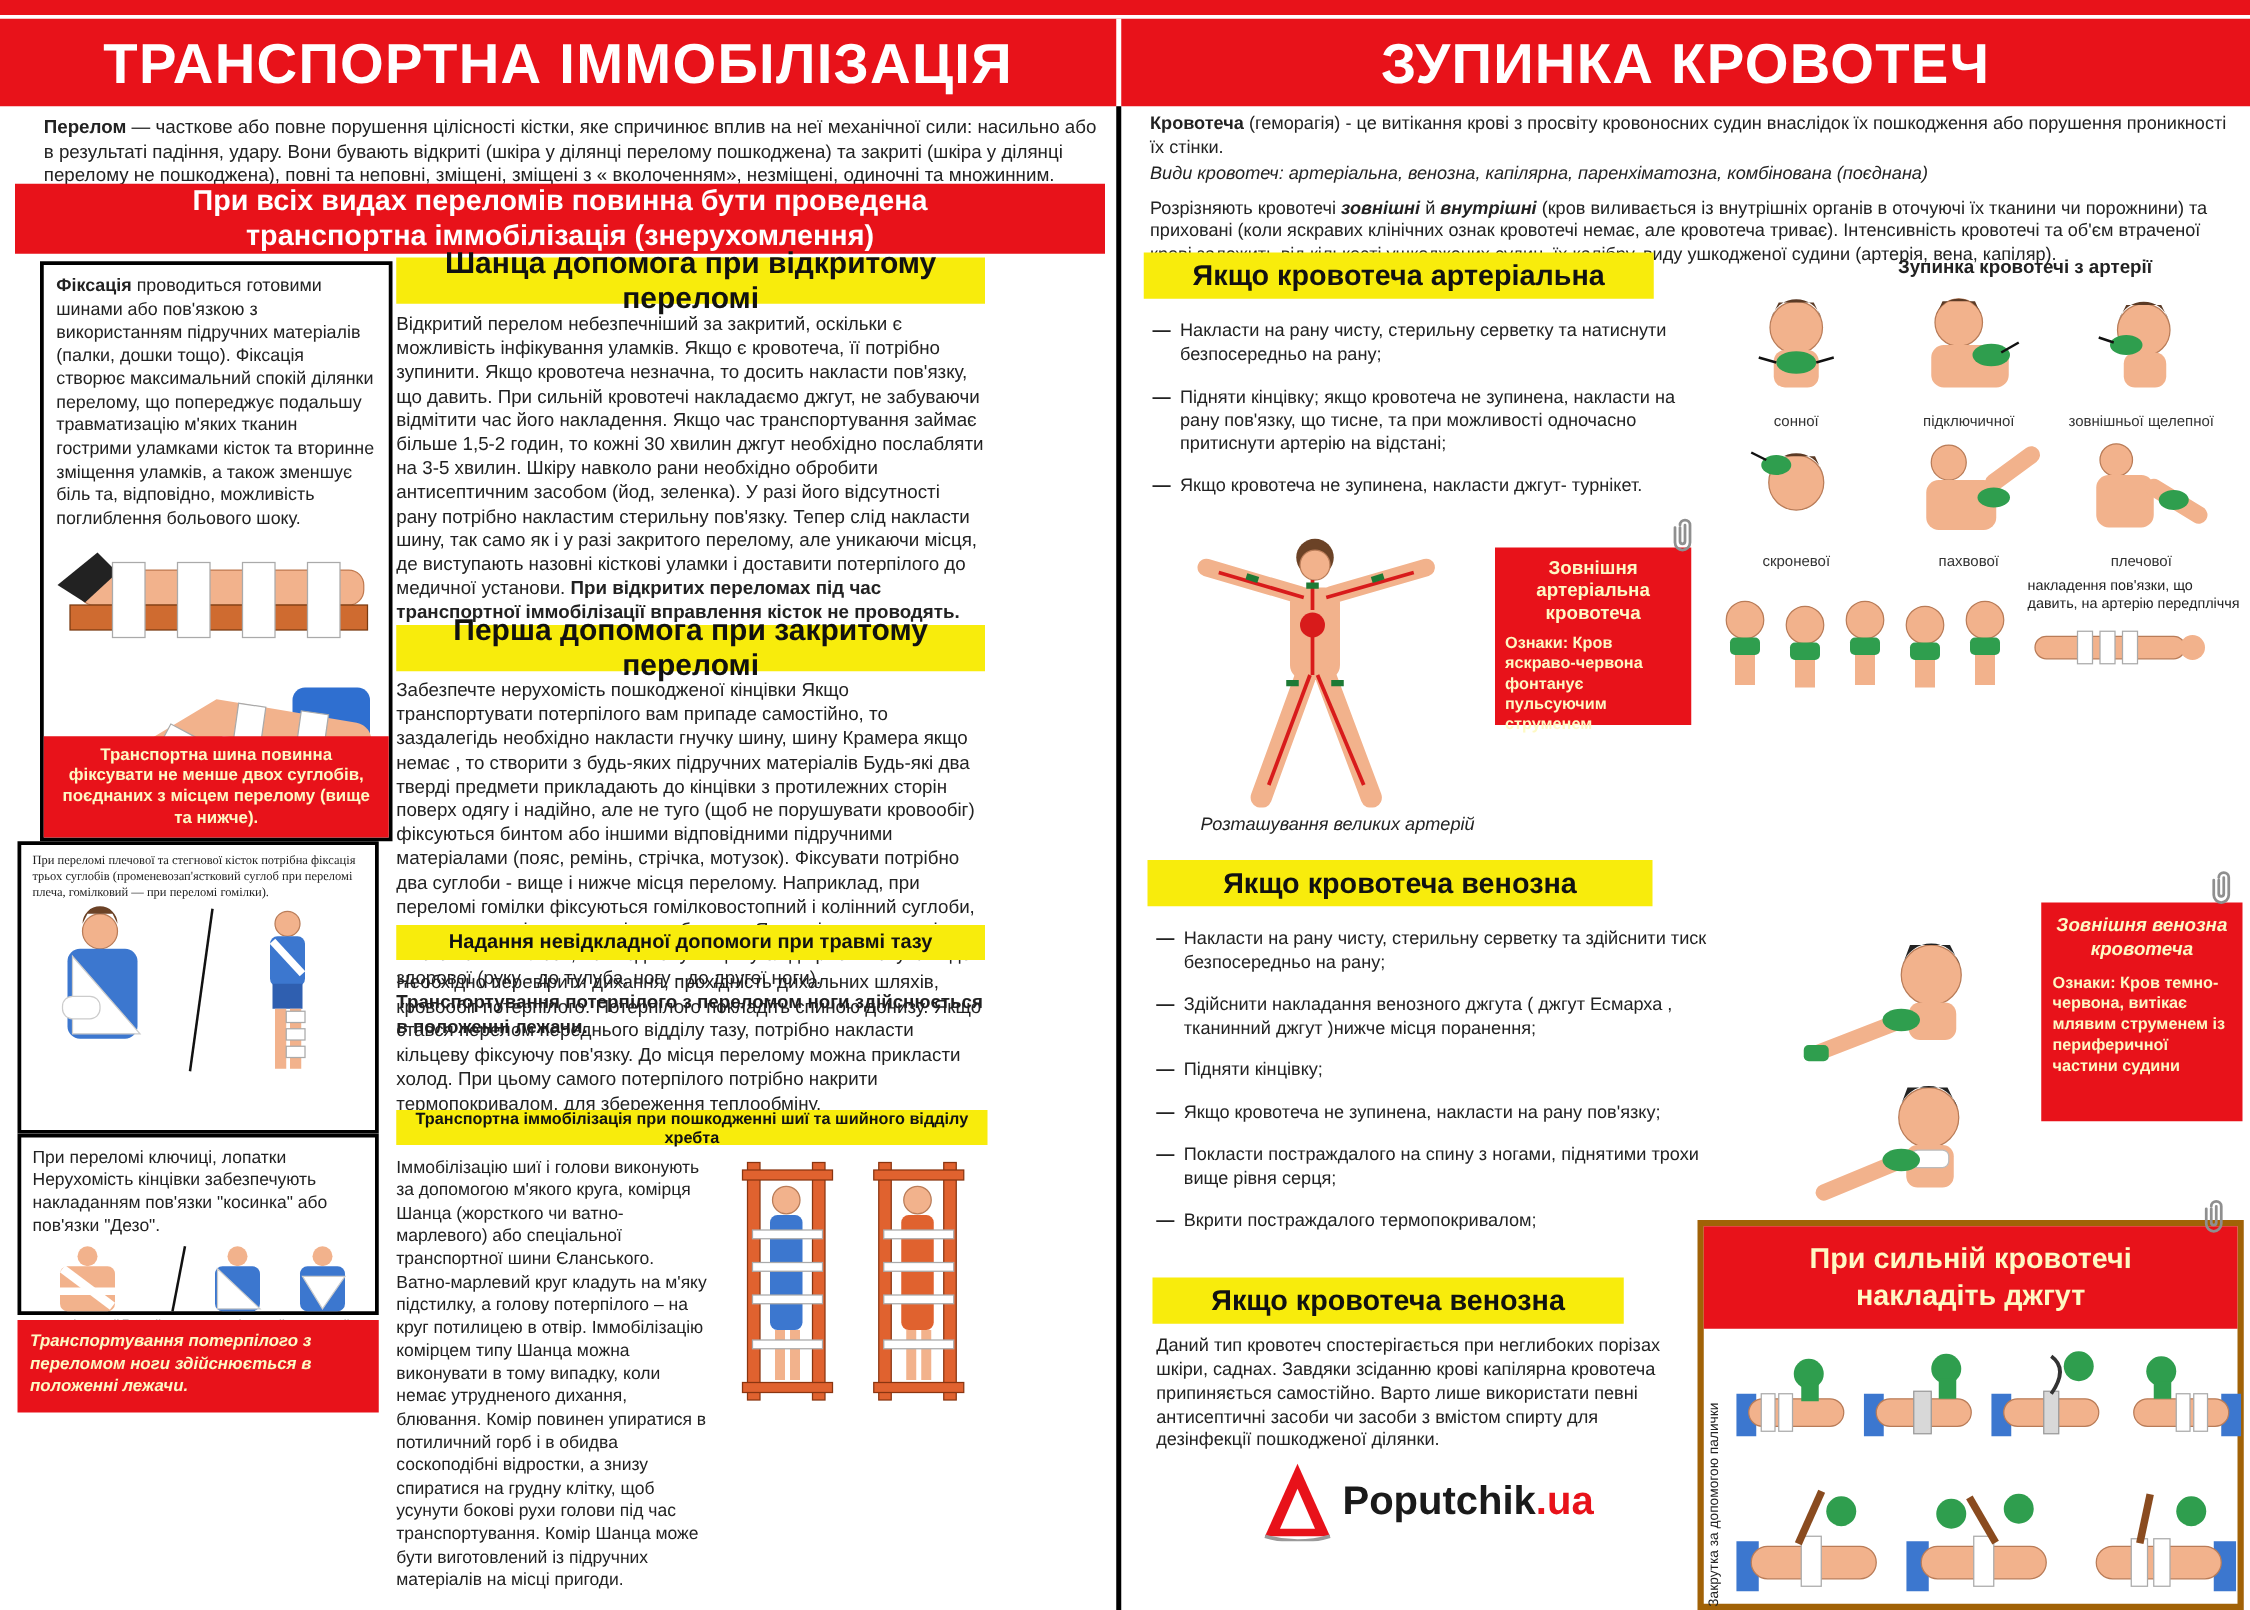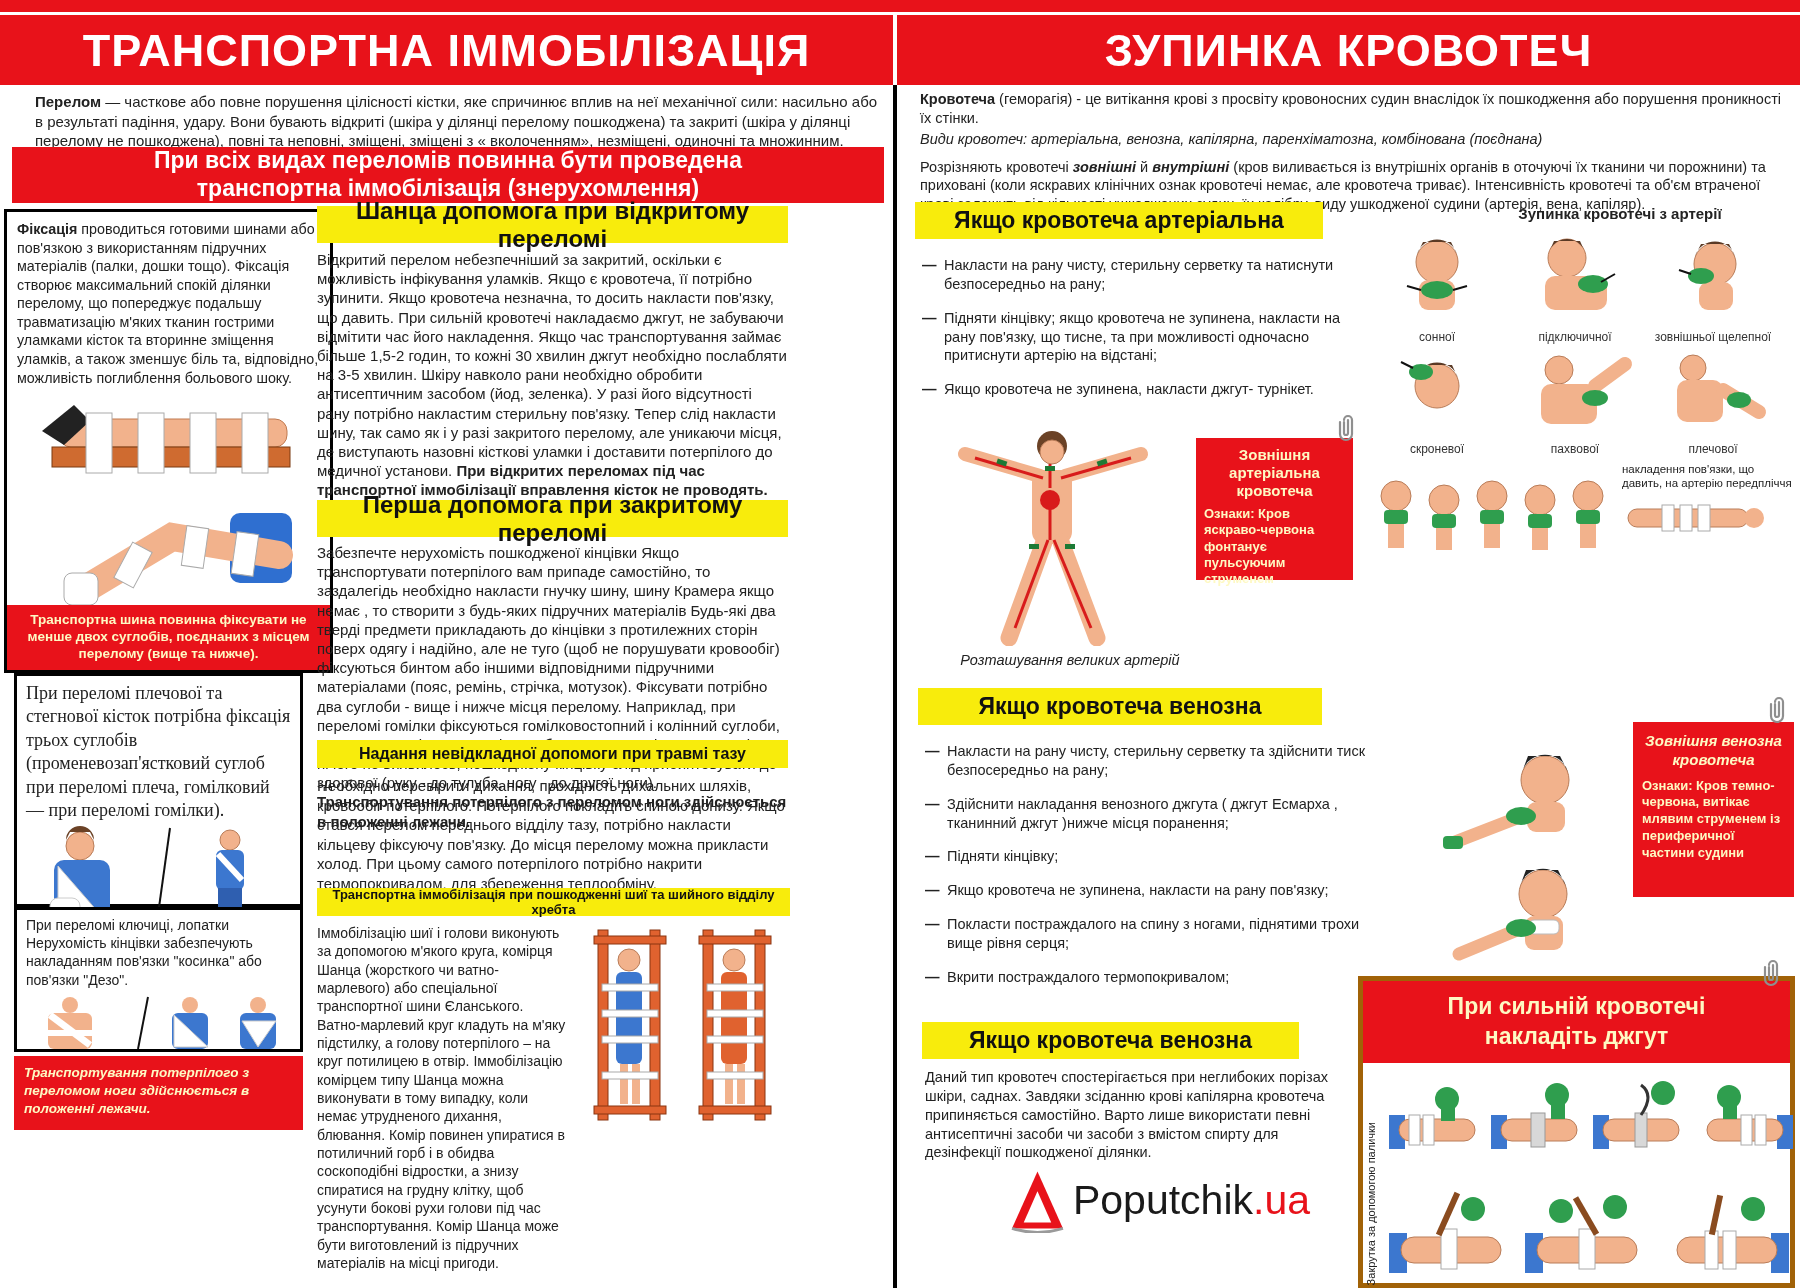--- a/index.html
+++ b/index.html
@@ -37,21 +37,21 @@
   <div class="abs" style="left:893px;top:85px;width:4px;height:1203px;background:#000;"></div>
 
   <div class="abs para" style="left:35px;top:92px;width:845px;font-size:15px;">
     <b>Перелом</b><span> — часткове або повне порушення цілісності кістки, яке спричинює вплив на неї механічної сили: насильно або в результаті падіння, удару. Вони бувають відкриті (шкіра у ділянці перелому пошкоджена) та закриті (шкіра у ділянці перелому не пошкоджена), повні та неповні, зміщені, зміщені з « вколоченням», незміщені, одиночні та множинним.</span>
   </div>
 
   <div class="abs red wt" style="left:12px;top:147px;width:872px;height:56px;display:flex;align-items:center;justify-content:center;">
     <div style="width:720px;text-align:center;font-weight:bold;font-size:23px;line-height:1.2;">При всіх видах переломів повинна бути проведена транспортна іммобілізація (знерухомлення)</div>
   </div>
 
-  <div class="abs bb" style="left:4px;top:209px;width:329px;height:464px;">
+  <div class="abs bb" style="left:32px;top:209px;width:282px;height:464px;">
     <p class="para" style="margin:8px 10px 4px 10px;font-size:14.3px;"><b>Фіксація</b><span> проводиться готовими шинами або пов'язкою з використанням підручних матеріалів (палки, дошки тощо). Фіксація створює максимальний спокій ділянки перелому, що попереджує подальшу травматизацію м'яких тканин гострими уламками кісток та вторинне зміщення уламків, а також зменшує біль та, відповідно, можливість поглиблення больового шоку.</span></p>
     <svg width="270" height="100" viewBox="0 0 270 100" style="margin:2px auto;">
       <rect x="25" y="28" width="228" height="28" rx="12" fill="#f2b28c" stroke="#c07a50"></rect>
       <path d="M8 40 L40 14 L56 30 L30 54 Z" fill="#222"></path>
       <rect x="18" y="56" width="238" height="20" fill="#cf6b30" stroke="#7a3a10"></rect>
       <g fill="#fff" stroke="#aaa">
         <rect x="52" y="22" width="26" height="60"></rect>
           <rect x="104" y="22" width="26" height="60"></rect>
         <rect x="156" y="22" width="26" height="60"></rect>
           <rect x="208" y="22" width="26" height="60"></rect>
@@ -64,21 +64,21 @@
         <rect x="30" y="80" width="34" height="32" rx="8"></rect>
         <rect x="88" y="52" width="22" height="40" transform="rotate(28 99 72)"></rect>
         <rect x="150" y="34" width="22" height="40" transform="rotate(8 161 54)"></rect>
         <rect x="200" y="40" width="22" height="42" transform="rotate(8 211 61)"></rect>
       </g>
     </svg>
     <div class="redbox" style="position:absolute;left:0;right:0;bottom:0;padding:7px 10px;text-align:center;font-weight:bold;font-size:13.5px;line-height:1.25;">Транспортна шина повинна фіксувати не менше двох суглобів, поєднаних з місцем перелому (вище та нижче).</div>
   </div>
 
   <div class="abs bb" style="left:14px;top:673px;width:289px;height:234px;">
-    <p class="para" style="margin:6px 9px 2px 9px;font-family:'Liberation Serif',serif;font-size:18px;">При переломі плечової та стегнової кісток потрібна фіксація трьох суглобів (променевозап'ястковий суглоб при переломі плеча, гомілковий — при переломі гомілки).</p>
+    <p class="para" style="margin:6px 9px 2px 9px;font-family:'Liberation Serif',serif;font-size:10px;">При переломі плечової та стегнової кісток потрібна фіксація трьох суглобів (променевозап'ястковий суглоб при переломі плеча, гомілковий — при переломі гомілки).</p>
     <svg width="278" height="138" viewBox="0 0 278 138" style="margin:0 auto;">
       <line x1="150" y1="4" x2="132" y2="134" stroke="#111" stroke-width="2"></line>
       <circle cx="60" cy="22" r="14" fill="#f2b28c" stroke="#b97c58"></circle>
       <path d="M46 16 a14 14 0 0 1 28 0 l-4 -8 h-20 Z" fill="#6b4226"></path>
       <rect x="34" y="36" width="56" height="72" rx="10" fill="#3c77cf"></rect>
       <polygon points="38,42 92,104 38,104" fill="#fff" stroke="#ccc"></polygon>
       <rect x="30" y="74" width="30" height="18" rx="8" fill="#fff" stroke="#ccc"></rect>
       <circle cx="210" cy="16" r="10" fill="#f2b28c" stroke="#b97c58"></circle>
       <rect x="196" y="26" width="28" height="40" rx="6" fill="#3c77cf"></rect>
       <line x1="198" y1="30" x2="222" y2="56" stroke="#fff" stroke-width="6"></line>
@@ -369,21 +369,21 @@
 
   <div class="abs yh" style="left:922px;top:1022px;width:377px;height:37px;font-size:23px;">Якщо кровотеча венозна</div>
   <div class="abs para" style="left:925px;top:1068px;width:410px;font-size:14.5px;">Даний тип кровотеч спостерігається при неглибоких порізах шкіри, саднах. Завдяки зсіданню крові капілярна кровотеча припиняється самостійно. Варто лише використати певні антисептичні засоби чи засоби з вмістом спирту для дезінфекції пошкодженої ділянки.</div>
 
   <div class="abs" style="left:1010px;top:1160px;width:300px;height:80px;display:flex;align-items:center;">
     <svg width="56" height="66" viewBox="0 0 56 66">
       <polygon points="28,4 54,62 2,62" fill="#e8121a"></polygon>
       <polygon points="28,24 42,56 14,56" fill="#fff"></polygon>
       <path d="M2 62 Q28 70 54 62" fill="none" stroke="#9a9a9a" stroke-width="3"></path>
     </svg>
-    <div style="font-weight:400;font-size:41px;margin-left:8px;color:#1a1a1a;"><span>Poputchik</span><span style="color:#e8121a;">.ua</span></div>
+    <div style="font-weight:700;font-size:32px;margin-left:8px;color:#1a1a1a;"><span>Poputchik</span><span style="color:#e8121a;">.ua</span></div>
   </div>
 
   <div class="abs" style="left:1358px;top:976px;width:437px;height:312px;background:#fff;border:5px solid #a16207;box-sizing:border-box;">
     <svg class="clip" style="right:6px;top:-24px;" width="22" height="32" viewBox="0 0 22 32">
         <path d="M7 8 a4 4 0 0 1 8 0 v14 a6 6 0 0 1 -12 0 V10" fill="none" stroke="#8f8f8f" stroke-width="2.2" stroke-linecap="round"></path>
         <path d="M11 8 v13 a2 2 0 0 1 -4 0 V10" fill="none" stroke="#8f8f8f" stroke-width="2.2" stroke-linecap="round"></path>
       </svg>
     <div class="redbox" style="height:82px;display:flex;align-items:center;justify-content:center;">
       <div style="width:330px;text-align:center;font-weight:bold;font-size:23px;line-height:1.3;">При сильній кровотечі накладіть джгут</div>
     </div>

